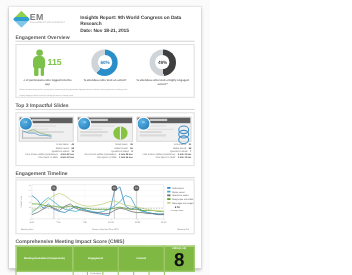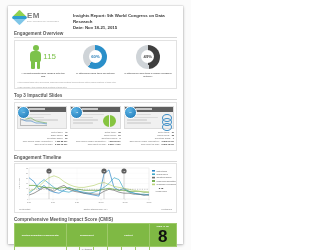--- a/index.html
+++ b/index.html
@@ -40,21 +40,21 @@
 
   
   .ov{display:flex;align-items:flex-start;padding:3px 2px 1px 2px;}
   .ov-cell{flex:1;display:flex;flex-direction:column;align-items:center;}
   .person-row{display:flex;align-items:center;gap:2px;height:26px;}
   .person{width:11px;height:24px;position:relative;}
   .person .head{position:absolute;left:2.5px;top:0;width:6px;height:6px;border-radius:50%;background:#7cc24a;}
   .person .body{position:absolute;left:0;top:6.5px;width:11px;height:11px;border-radius:4px 4px 2px 2px;background:#7cc24a;}
   .person .lg1{position:absolute;left:1px;top:16px;width:3.6px;height:8px;background:#7cc24a;border-radius:0 0 1px 1px;}
   .person .lg2{position:absolute;right:1px;top:16px;width:3.6px;height:8px;background:#7cc24a;border-radius:0 0 1px 1px;}
-  .big-num{font-size:8px;font-weight:400;color:#7cc24a;line-height:1;}
+  .big-num{font-size:8px;font-weight:700;color:#7cc24a;line-height:1;}
   .cap{font-size:2.5px;color:#6b6b6b;text-align:center;line-height:1.35;margin-top:2px;max-width:48px;font-weight:700;}
 
   .donut-wrap{height:26px;display:flex;align-items:center;justify-content:center;}
   .donut{width:24px;height:24px;border-radius:50%;display:flex;align-items:center;justify-content:center;position:relative;}
   .donut::after{content:"";position:absolute;width:13px;height:13px;border-radius:50%;background:#fff;}
   .donut span{position:relative;z-index:2;font-size:4.2px;font-weight:700;}
   .d-blue span{color:#2a7fb8;}
   .d-dark span{color:#4a4a4a;}
 
   .foot-note{font-size:1.7px;color:#9a9a9a;line-height:1.5;margin:2px 2px 0 2px;}

